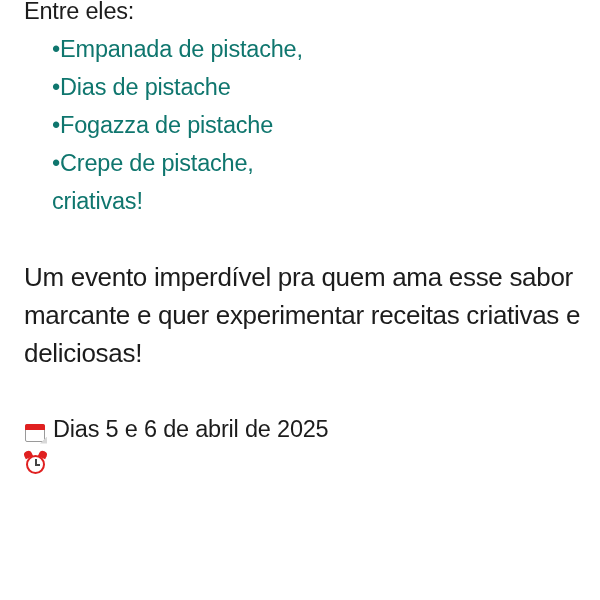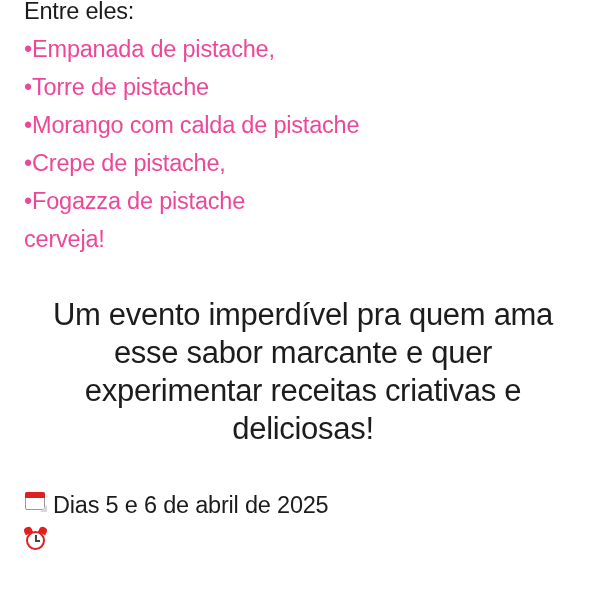--- a/index.html
+++ b/index.html
@@ -33,40 +33,40 @@
     color: #1c1c1c;
     letter-spacing: -0.2px;
     white-space: pre-wrap;
   }
   .line.clipped-top {
     overflow: hidden;
   }
   .bullet-line {
     font-size: 23.5px;
     line-height: 38px;
-    color: #ec4899;
+    color: #0f766e;
     letter-spacing: -0.2px;
+    margin-left: 28px;
   }
   .spacer {
     height: 38px;
   }
   .para {
-    font-size: 31px;
+    font-size: 26px;
     line-height: 38px;
     color: #1c1c1c;
     letter-spacing: -0.3px;
-    text-align: center;
   }
   .info-line {
     font-size: 23.5px;
     line-height: 38px;
     color: #1c1c1c;
     letter-spacing: -0.2px;
     display: flex;
-    align-items: flex-start;
+    align-items: center;
     gap: 6px;
   }
   .calendar-icon, .clock-icon {
     display: inline-block;
     position: relative;
     width: 23px;
     height: 23px;
     flex: 0 0 auto;
     top: 3px;
   }
@@ -142,25 +142,24 @@
 </style>
 </head>
 <body>
 
 <div class="page">
   <div class="text-block">
 
     <div class="line clipped-top">Entre eles:</div>
 
     <div class="bullet-line">•Empanada de pistache,</div>
-    <div class="bullet-line">•Torre de pistache</div>
-    <div class="bullet-line">•Morango com calda de pistache</div>
+    <div class="bullet-line">•Dias de pistache</div>
+    <div class="bullet-line">•Fogazza de pistache</div>
     <div class="bullet-line">•Crepe de pistache,</div>
-    <div class="bullet-line">•Fogazza de pistache</div>
-    <div class="bullet-line">cerveja!</div>
+    <div class="bullet-line">criativas!</div>
 
     <div class="spacer"></div>
 
     <div class="para">Um evento imperdível pra quem ama esse sabor marcante e quer experimentar receitas criativas e deliciosas!</div>
 
     <div class="spacer"></div>
 
 
     <div class="info-line">
       <span class="calendar-icon">

